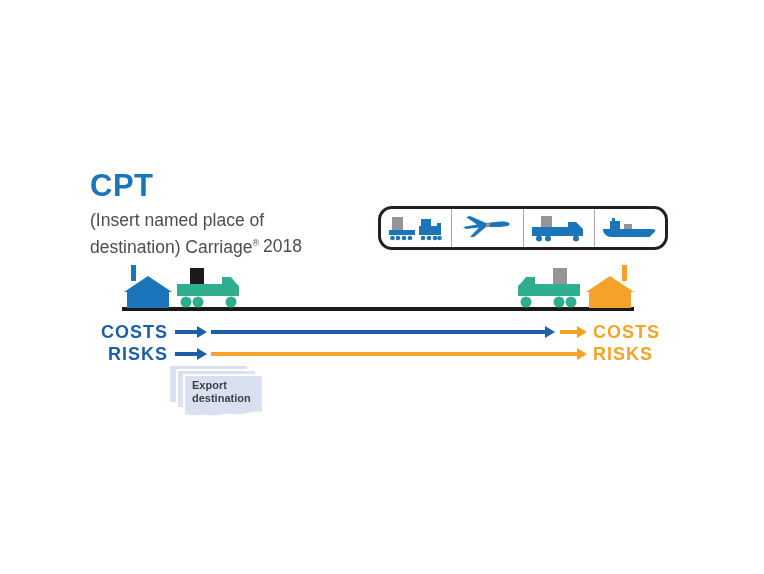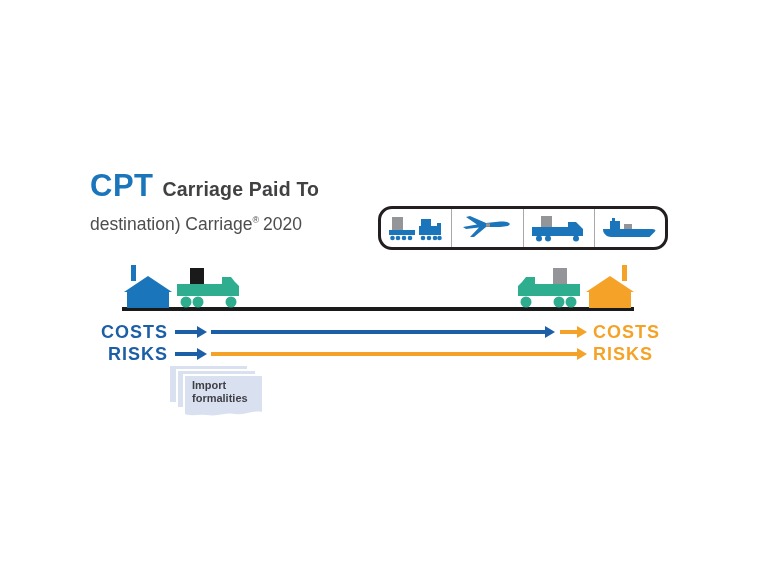--- a/index.html
+++ b/index.html
@@ -50,25 +50,25 @@
   .paper-export{fill:var(--export-paper);stroke:#fff;stroke-width:2;}
   .paper-import{fill:var(--import-paper);stroke:#fff;stroke-width:2;}
 </style>
 </head>
 <body>
 
 <div class="canvas">
 
   <div class="title-row">
     <span class="title-abbr">CPT</span>
-    <span class="title-name">Carriage Paid To</span>
   </div>
 
   <div class="subtitle">
-    <div><span>destination) Carriage</span><sup>®</sup><span class="yr">2020</span></div>
+    <div><span>(Insert named place of</span></div>
+    <div><span>destination) Carriage</span><sup>®</sup><span class="yr">2018</span></div>
   </div>
 
   <div class="modes-box">
     <div class="mode-cell">
       <svg width="54" height="28" viewBox="0 0 54 28">
         <rect class="fill-gray" x="3" y="3" width="11" height="13"></rect>
         <rect class="fill-blue" x="0" y="16" width="26" height="5"></rect>
         <circle class="fill-blue" cx="3.5" cy="24" r="2.3"></circle>
           <circle class="fill-blue" cx="9" cy="24" r="2.3"></circle>
         <circle class="fill-blue" cx="15" cy="24" r="2.3"></circle>
@@ -157,17 +157,17 @@
   <div class="alabel orange" style="left:593px;top:330px;">RISKS</div>
 
   <div class="stack" style="left:168px;top:344px;">
     <svg width="114" height="62" viewBox="0 0 114 62">
       <rect class="paper-export" x="1" y="5" width="79" height="38"></rect>
       <rect class="paper-export" x="9" y="10" width="79" height="38"></rect>
       <g transform="translate(16,15)">
         <path class="paper-export" d="M0 0 H79 V38 C70 35 61 42 51 40 C41 38 33 43 23 41 C15 39.5 7 43 0 40 Z"></path>
       </g>
     </svg>
-    <div class="note-text">Import formalities</div>
+    <div class="note-text">Export destination</div>
   </div>
 
 
 </div>
 
 </body></html>

